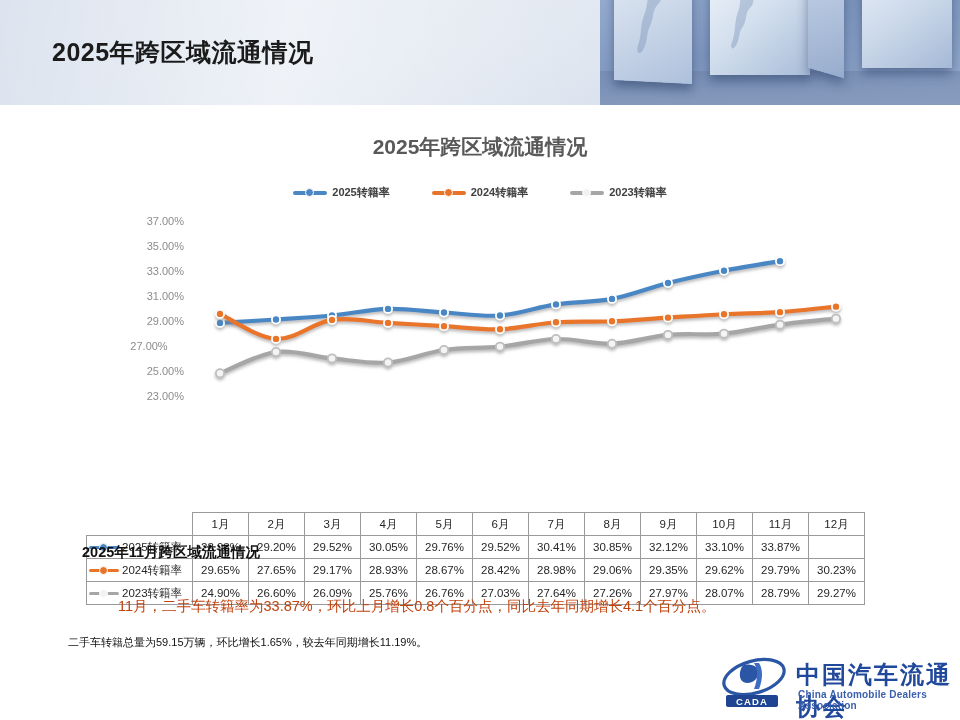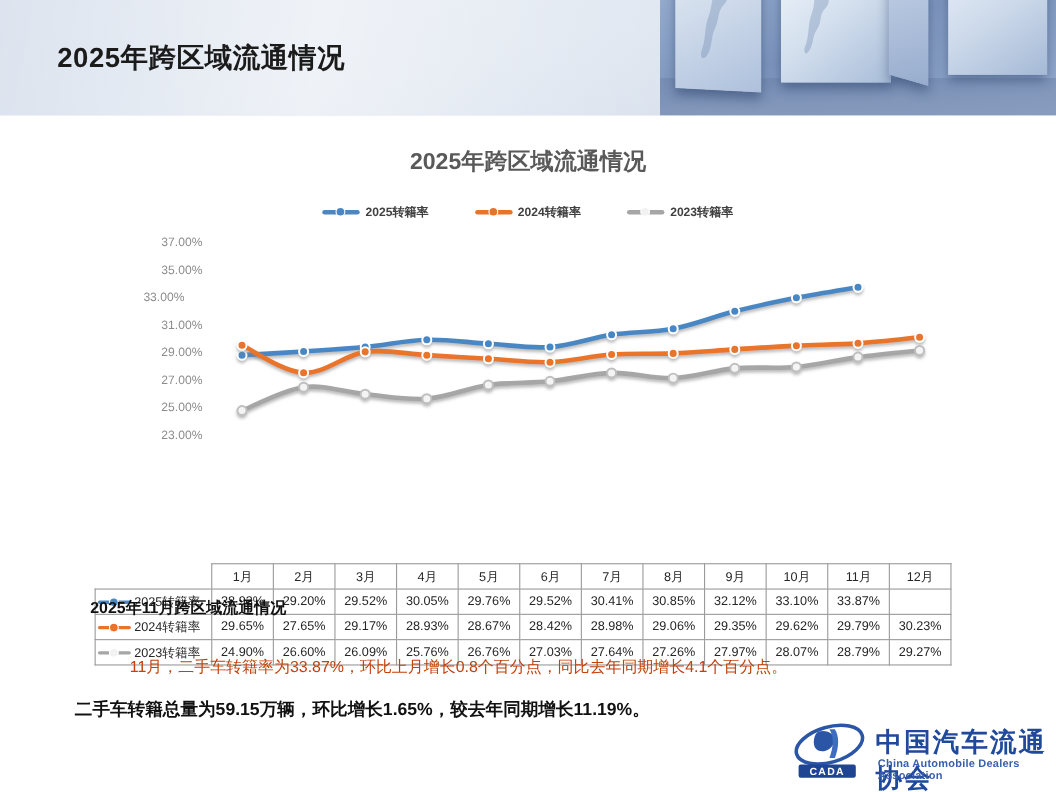--- a/index.html
+++ b/index.html
@@ -121,21 +121,21 @@
   #notes-heading {
     position: absolute; left: 82px; top: 8px;
     font-size: 14.5px; font-weight: bold; color: #111;
   }
   #note-line-1 {
     position: absolute; left: 118px; top: 62px;
     font-size: 14.5px; color: #c2410c;
   }
   #note-line-2 {
     position: absolute; left: 68px; top: 100px;
-    font-size: 16px; color: #111; font-weight: bold;
+    font-size: 11px; color: #111;
   }
 
   
   #logo { position: absolute; left: 718px; top: 655px; width: 238px; height: 58px; }
   #logo-mark { position: absolute; left: 0; top: 2px; width: 72px; height: 52px; }
   #logo-cn {
     position: absolute; left: 78px; top: 4px;
     font-size: 24px; font-weight: bold; color: #20489b; letter-spacing: 2px;
   }
   #logo-en {
@@ -192,24 +192,24 @@
           <span class="ln" style="background:#a6a6a6"></span>
           <span class="dot" style="background:#f2f2f2"></span>
         </span>
         <span class="legend-label">2023转籍率</span>
       </div>
     </div>
 
     <div id="plot-wrap">
       <div class="ylab" id="yl0" style="left: 114px; top: 110px;">37.00%</div>
       <div class="ylab" id="yl1" style="left: 114px; top: 135px;">35.00%</div>
-      <div class="ylab" id="yl2" style="left: 114px; top: 160px; text-align: center;">33.00%</div>
+      <div class="ylab" id="yl2" style="left: 114px; top: 160px;">33.00%</div>
       <div class="ylab" id="yl3" style="left: 114px; top: 185px;">31.00%</div>
       <div class="ylab" id="yl4" style="left: 114px; top: 210px;">29.00%</div>
-      <div class="ylab" id="yl5" style="left: 114px; top: 235px;">27.00%</div>
+      <div class="ylab" id="yl5" style="left: 114px; top: 235px; text-align: center;">27.00%</div>
       <div class="ylab" id="yl6" style="left: 114px; top: 260px;">25.00%</div>
       <div class="ylab" id="yl7" style="left: 114px; top: 285px;">23.00%</div>
       <svg id="plotsvg" width="960" height="420">
           <defs>
             <filter id="sh" x="-25%" y="-25%" width="150%" height="160%">
               <feDropShadow dx="0" dy="2.2" stdDeviation="1.6" flood-color="#808080" flood-opacity="0.55"></feDropShadow>
             </filter>
           </defs>
           <g filter="url(#sh)">
             <path d="M 220 217.875 C 229.52 217.30125, 256.96 215.75375, 276 214.5 C 295.04 213.24625, 312.96 212.30625, 332 210.5 C 351.04 208.69375, 368.96 204.385, 388 203.875 C 407.04 203.365, 424.96 206.37375, 444 207.5 C 463.04 208.62625, 480.96 211.88125, 500 210.5 C 519.04 209.11875, 536.96 202.20125, 556 199.375 C 575.04 196.54875, 592.96 197.50875, 612 193.875 C 631.04 190.24125, 648.96 182.78125, 668 178 C 687.04 173.21875, 704.96 169.46875, 724 165.75 C 743.04 162.03125, 770.48 157.76125, 780 156.125" fill="none" stroke="#4a87c4" stroke-width="4.2" stroke-linecap="round" stroke-linejoin="round"></path>

